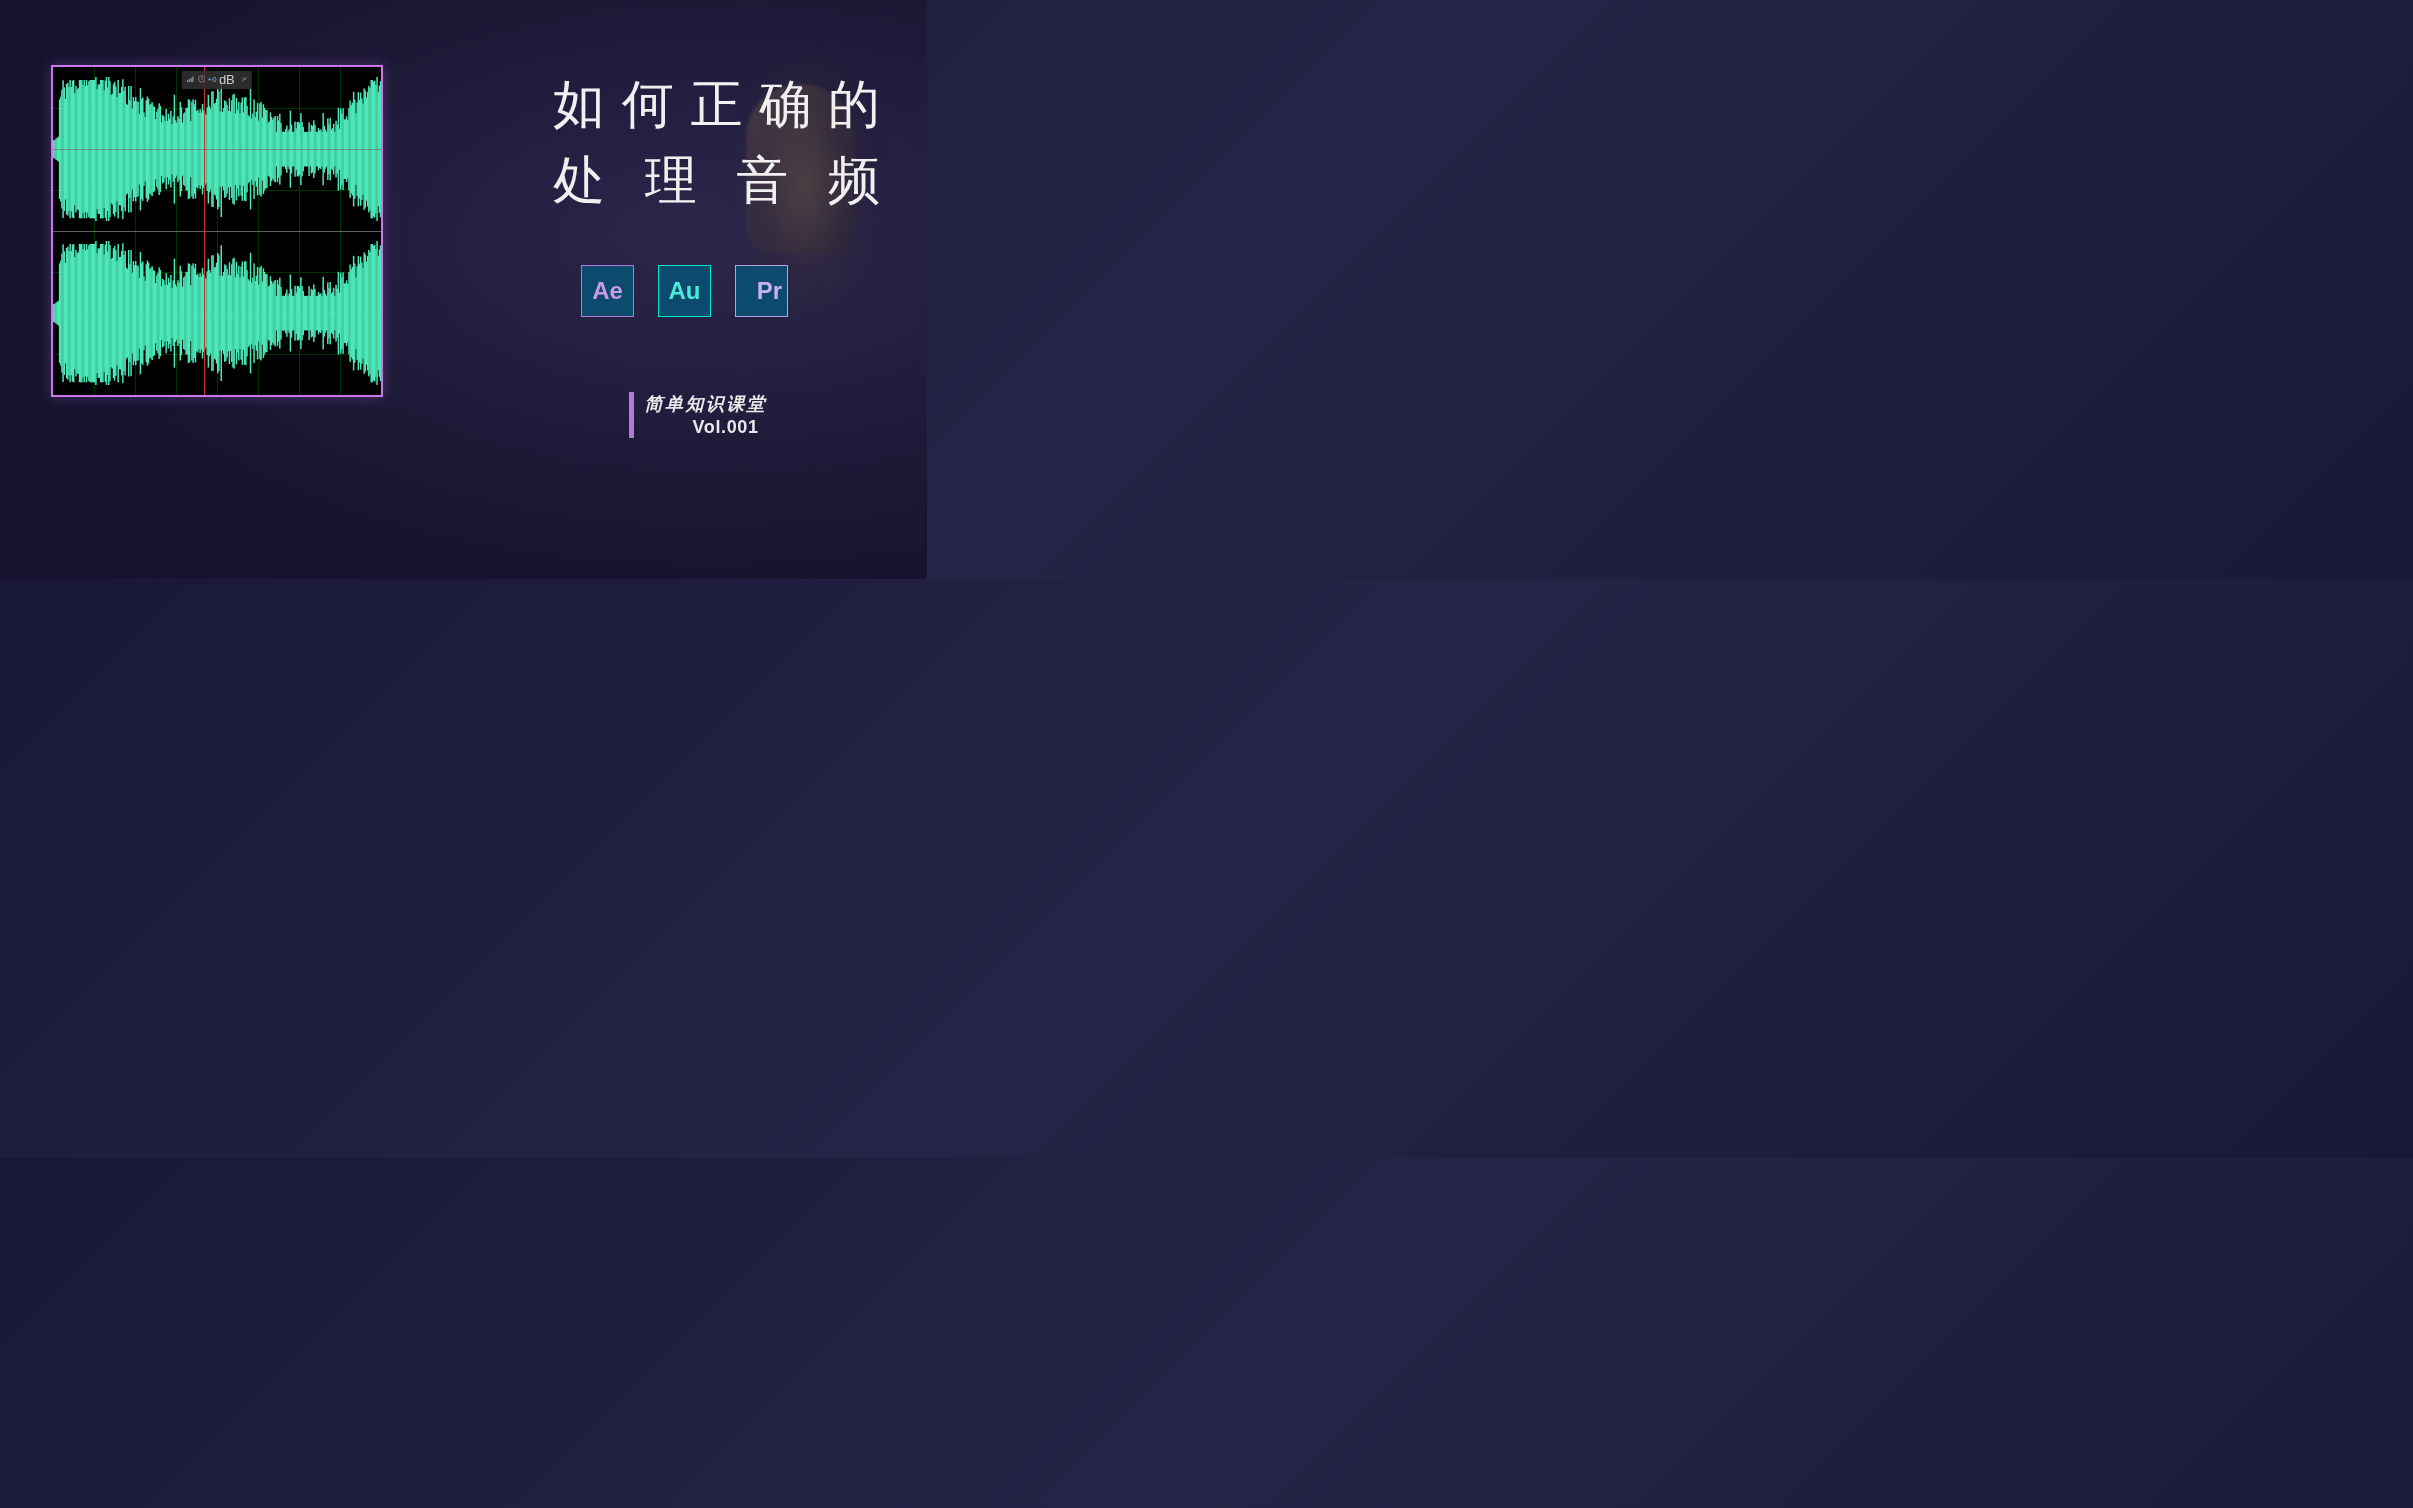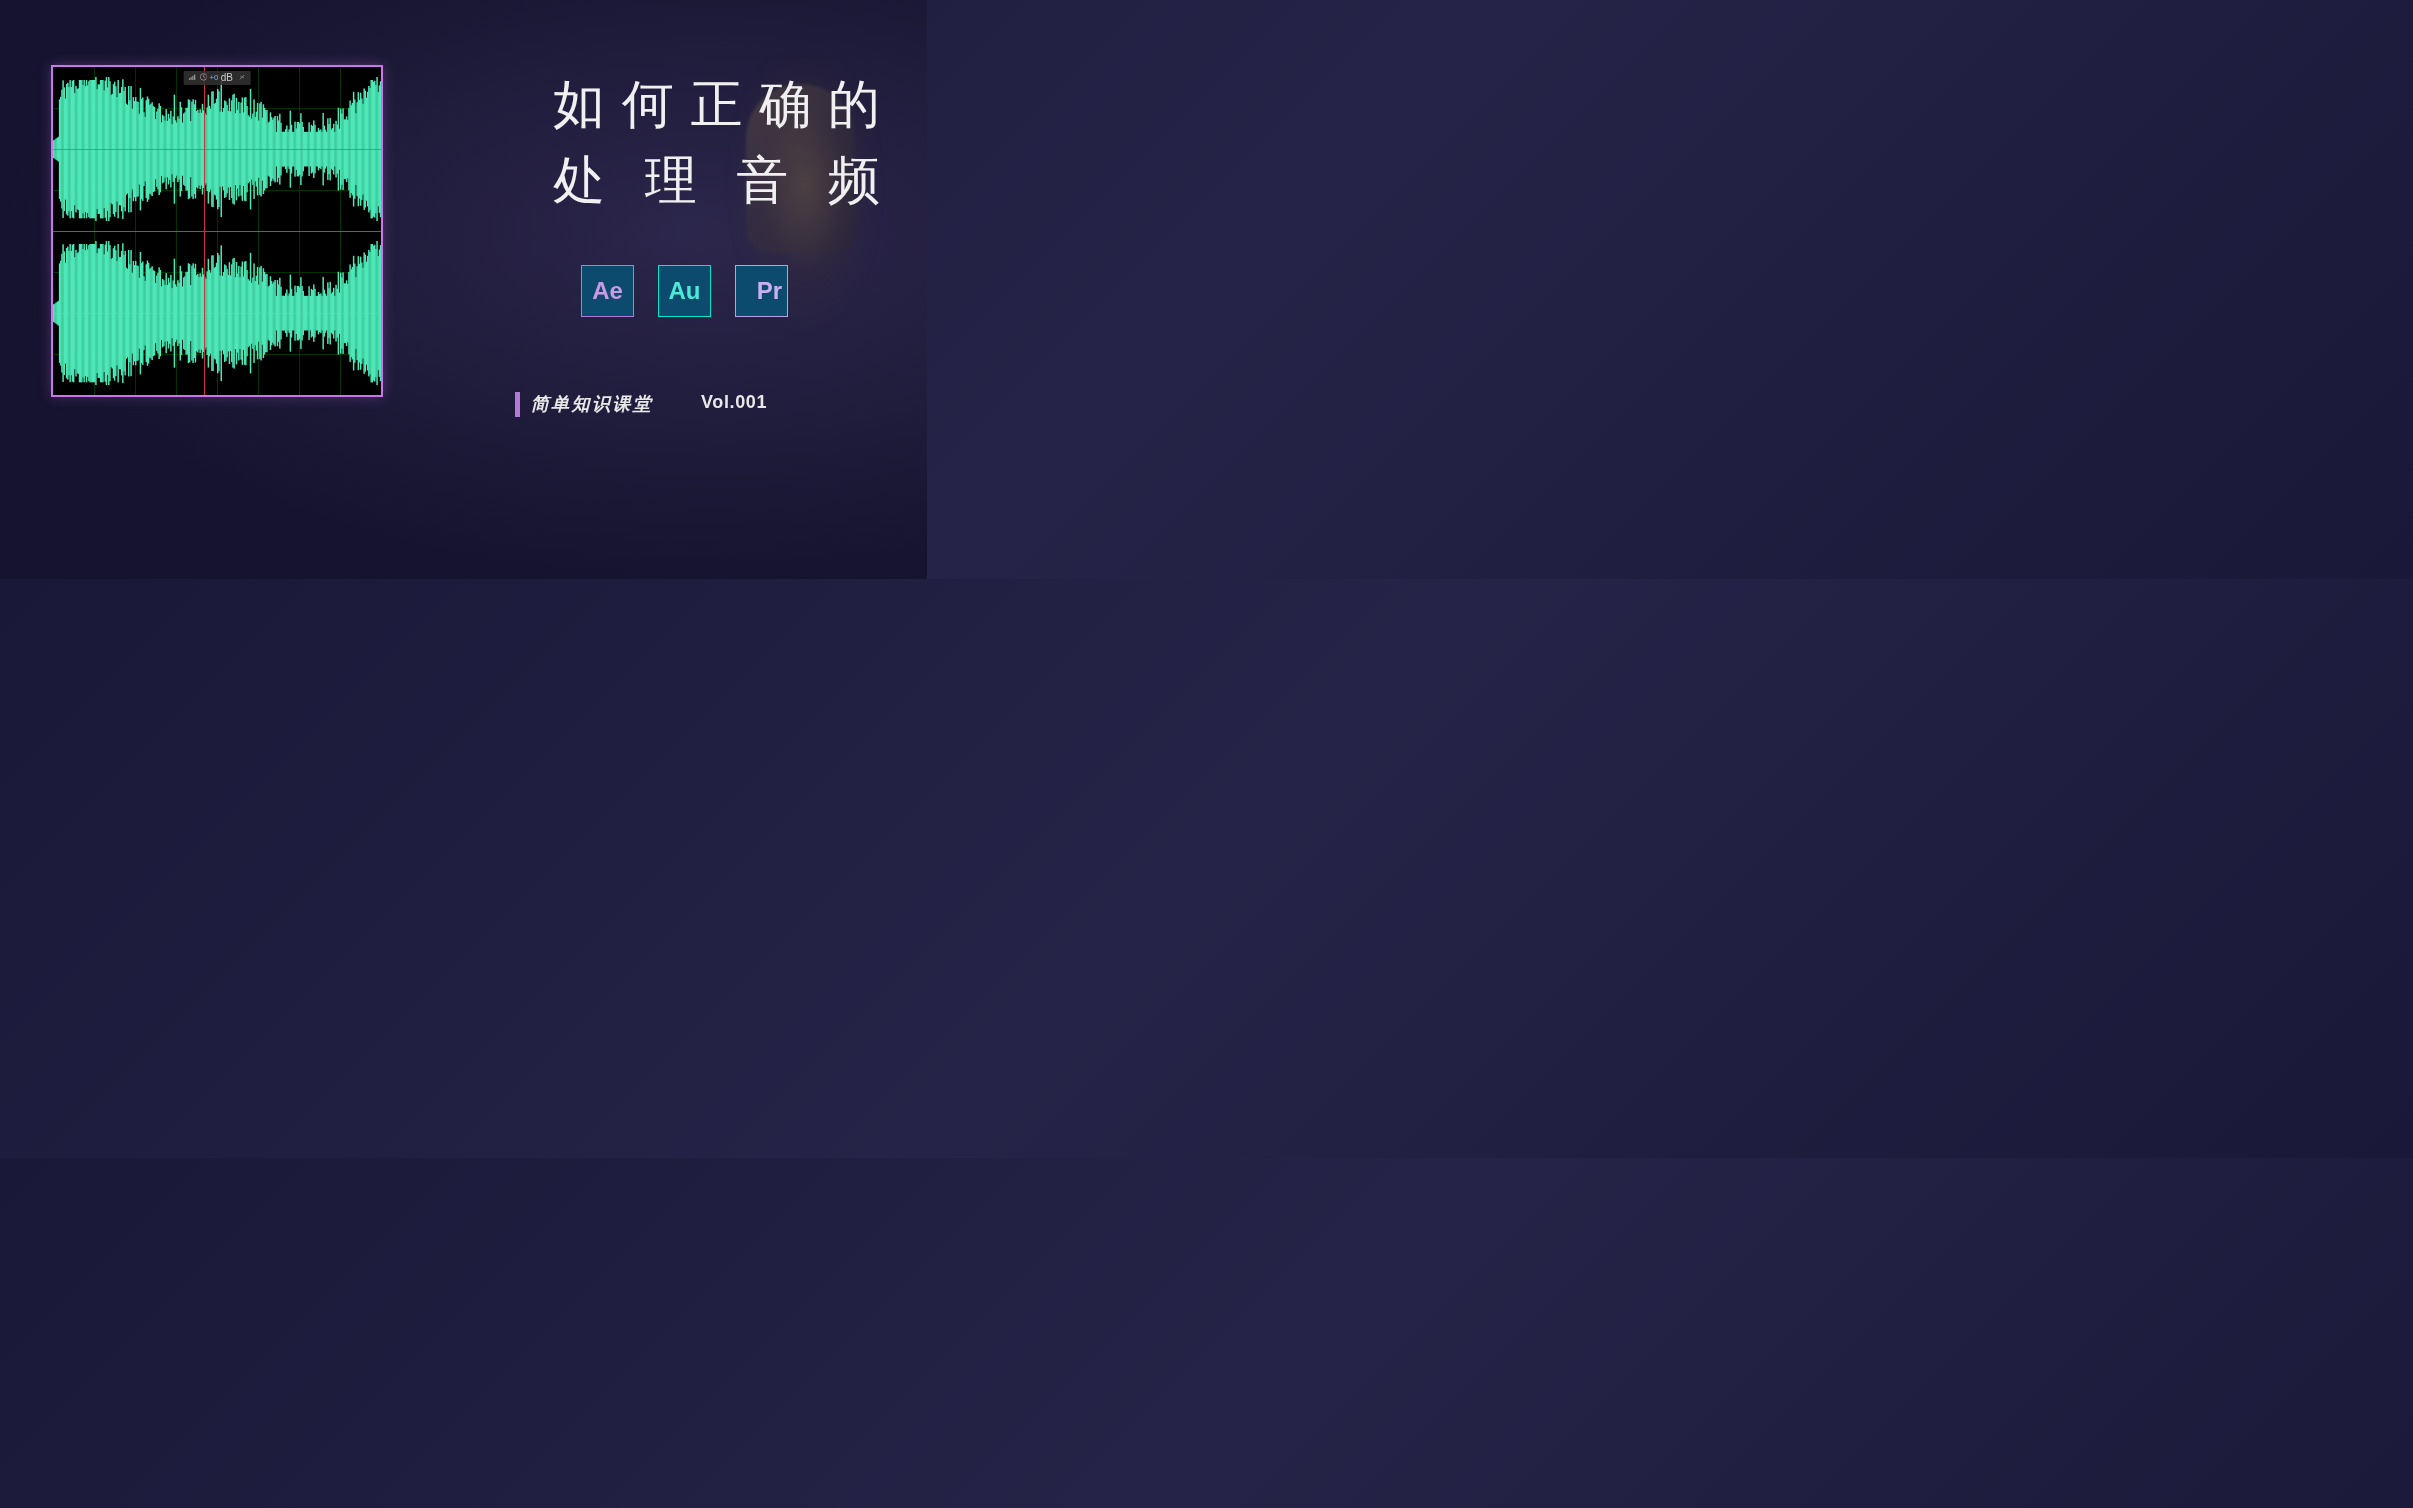--- a/index.html
+++ b/index.html
@@ -126,21 +126,21 @@
       font-size: 7.2px;
     }
     
     .db-value {
       color: #6ab8ff;
       font-size: 7.8px;
     }
     
     .db-unit {
       color: #ccc;
-      font-size: 10px;
+      font-size: 13px;
     }
     
     
     .main-title {
       position: absolute;
       right: 36px;
       top: 63px;
       color: #f0f0f0;
       font-size: 52px;
       font-weight: 500;
@@ -205,21 +205,21 @@
     }
     
     .subtitle-bar {
       width: 4.8px;
       background: #b478d6;
     }
     
     .subtitle-text {
       color: #e8e8e8;
       display: flex;
-      flex-direction: row;
+      flex-direction: column;
       justify-content: center;
     }
     
     .subtitle-line1 {
       font-size: 18px;
       font-weight: 600;
       font-style: italic;
       letter-spacing: 2.4px;
       margin-bottom: 1.2px;
     }

